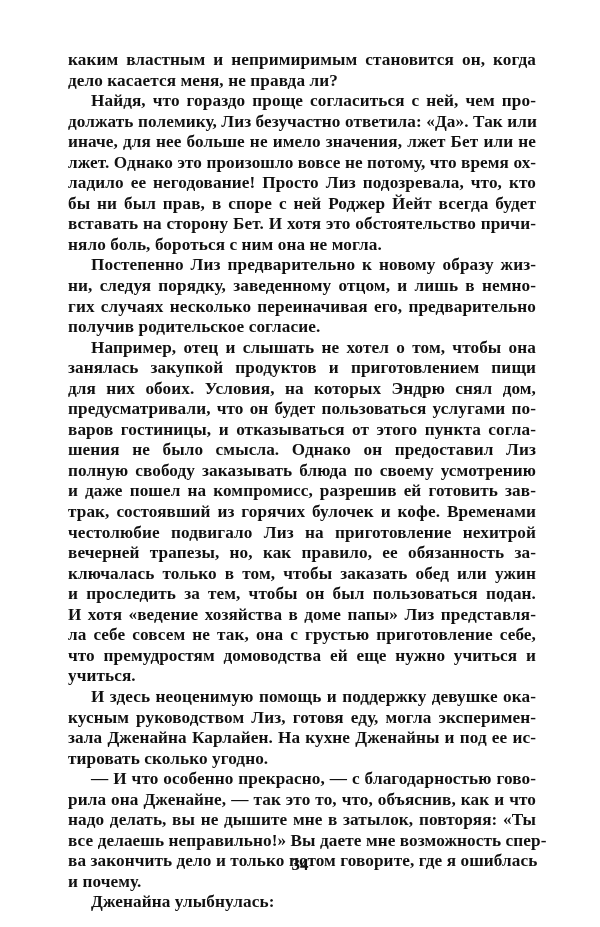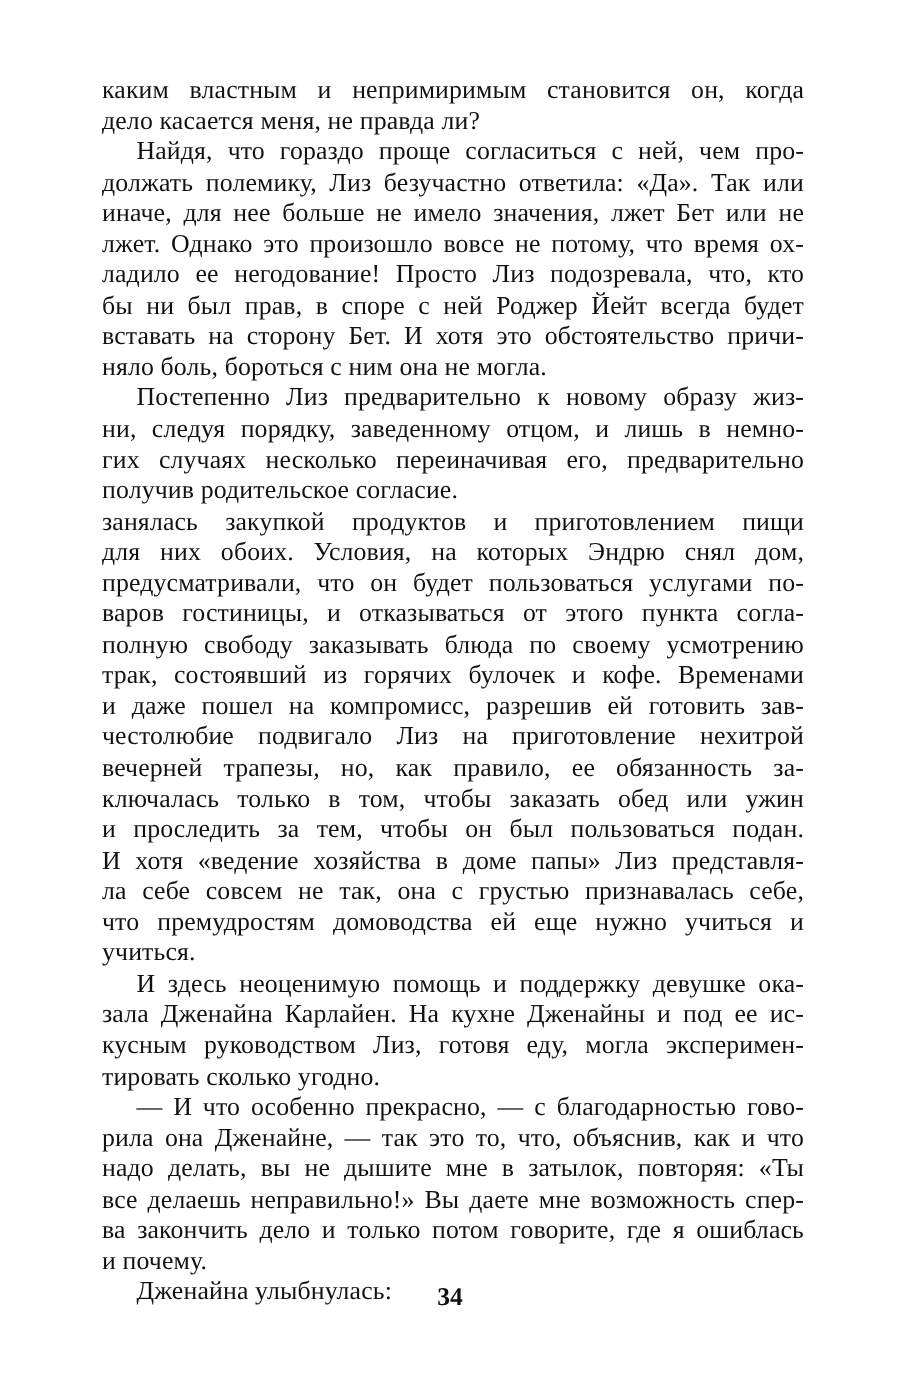--- a/index.html
+++ b/index.html
@@ -22,21 +22,21 @@
       width: 468px;
     }
     .line {
       height: 20.55px;
       line-height: 20.55px;
       font-size: 17.2px;
       white-space: nowrap;
       text-align: justify;
       text-align-last: justify;
       letter-spacing: 0.1px;
-      font-weight: 400;
+      font-weight: 700;
       overflow: visible;
     }
     .line.last {
       text-align-last: left;
     }
     .line.indent {
       padding-left: 23px;
     }
     .page-number {
       position: absolute;
@@ -71,41 +71,43 @@
   </div>
 
   <div>
     <div class="line indent">Постепенно Лиз предварительно к новому образу жиз-</div>
     <div class="line">ни, следуя порядку, заведенному отцом, и лишь в немно-</div>
     <div class="line">гих случаях несколько переиначивая его, предварительно</div>
     <div class="line last">получив родительское согласие.</div>
   </div>
 
   <div>
+    <div class="line indent">Например, отец и слышать не хотел о том, чтобы она</div>
     <div class="line">занялась закупкой продуктов и приготовлением пищи</div>
     <div class="line">для них обоих. Условия, на которых Эндрю снял дом,</div>
     <div class="line">предусматривали, что он будет пользоваться услугами по-</div>
     <div class="line">варов гостиницы, и отказываться от этого пункта согла-</div>
+    <div class="line">шения не было смысла. Однако он предоставил Лиз</div>
     <div class="line">полную свободу заказывать блюда по своему усмотрению</div>
+    <div class="line">и даже пошел на компромисс, разрешив ей готовить зав-</div>
     <div class="line">трак, состоявший из горячих булочек и кофе. Временами</div>
-    <div class="line">и даже пошел на компромисс, разрешив ей готовить зав-</div>
     <div class="line">честолюбие подвигало Лиз на приготовление нехитрой</div>
     <div class="line">вечерней трапезы, но, как правило, ее обязанность за-</div>
     <div class="line">ключалась только в том, чтобы заказать обед или ужин</div>
     <div class="line">и проследить за тем, чтобы он был пользоваться подан.</div>
     <div class="line">И хотя «ведение хозяйства в доме папы» Лиз представля-</div>
-    <div class="line">ла себе совсем не так, она с грустью признавалась себе,</div>
+    <div class="line">ла себе совсем не так, она с грустью приготовление себе,</div>
     <div class="line">что премудростям домоводства ей еще нужно учиться и</div>
     <div class="line last">учиться.</div>
   </div>
 
   <div>
     <div class="line indent">И здесь неоценимую помощь и поддержку девушке ока-</div>
+    <div class="line">кусным руководством Лиз, готовя еду, могла эксперимен-</div>
     <div class="line">зала Дженайна Карлайен. На кухне Дженайны и под ее ис-</div>
-    <div class="line">кусным руководством Лиз, готовя еду, могла эксперимен-</div>
     <div class="line last">тировать сколько угодно.</div>
   </div>
 
   <div>
     <div class="line indent">— И что особенно прекрасно, — с благодарностью гово-</div>
     <div class="line">рила она Дженайне, — так это то, что, объяснив, как и что</div>
     <div class="line">надо делать, вы не дышите мне в затылок, повторяя: «Ты</div>
     <div class="line">все делаешь неправильно!» Вы даете мне возможность спер-</div>
     <div class="line">ва закончить дело и только потом говорите, где я ошиблась</div>
     <div class="line last">и почему.</div>

